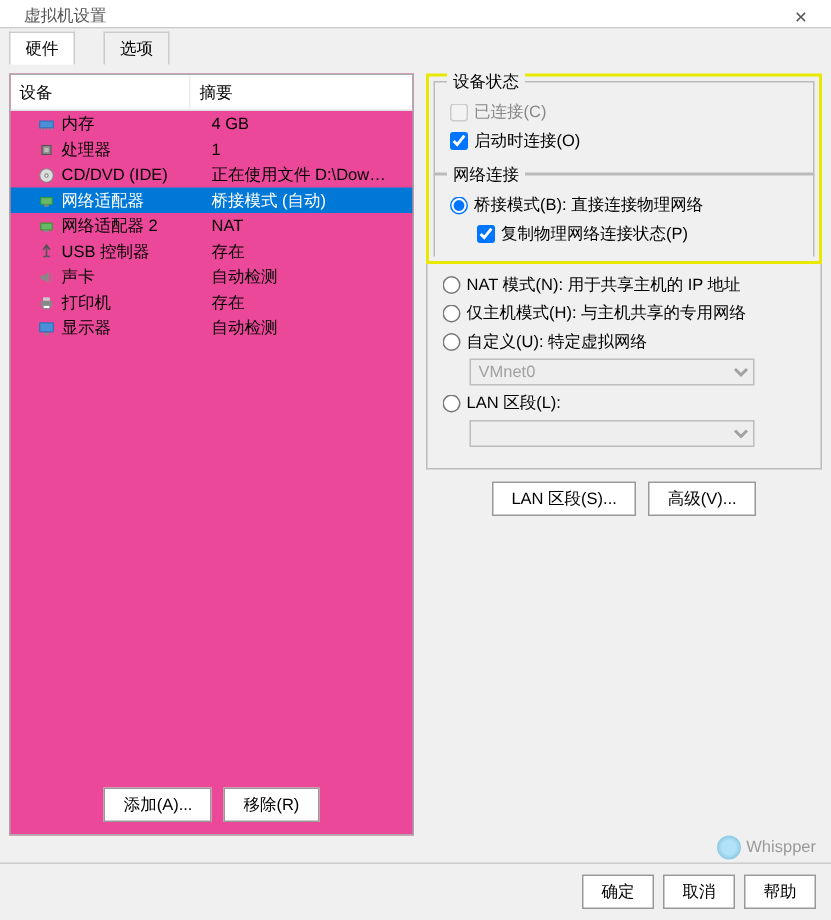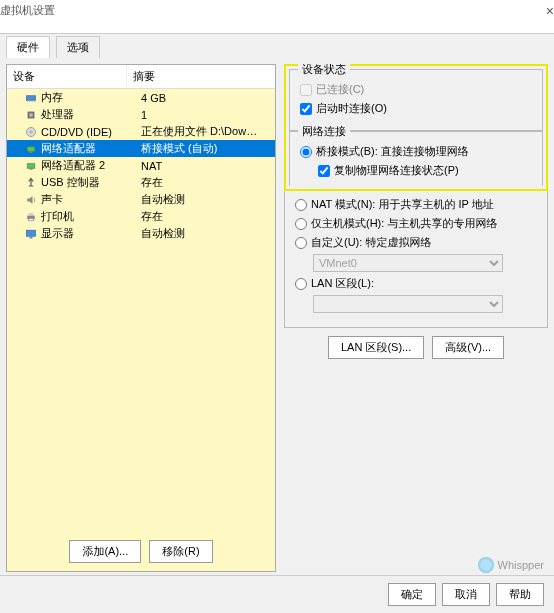--- a/index.html
+++ b/index.html
@@ -1,23 +1,23 @@
 <!DOCTYPE html>
 <html><head>
 <meta charset="utf-8">
 <style>
 * { box-sizing: border-box; margin: 0; padding: 0; font-family: "Microsoft YaHei", "SimSun", sans-serif; font-size: 11px; }
 body { background: #f0f0f0; width: 554px; height: 613px; overflow: hidden; position: relative; }
-.titlebar { height: 34px; background: #fff; border-bottom: 1px solid #ccc; padding: 3px 0; display: flex; justify-content: space-between; color: #555; }
-.tabs { display: flex; gap: 6px; padding: 2px 6px 0; }
+.titlebar { height: 19px; background: #fff; border-bottom: 1px solid #ccc; padding: 3px 16px; display: flex; justify-content: space-between; color: #555; }
+.tabs { display: flex; gap: 19px; padding: 2px 6px 0; }
 .tab { padding: 3px 10px; background: #fff; border: 1px solid #ccc; border-bottom: none; font-size: 11px; }
 .tab.active { background: #fff; }
 .tab.inactive { background: #f0f0f0; }
 .main { display: flex; gap: 8px; padding: 6px; height: 520px; }
-.left-panel { width: 270px; background: #fef9c3; border: 1px solid #aaa; display: flex; flex-direction: column; }
+.left-panel { width: 270px; background: #ec4899; border: 1px solid #aaa; display: flex; flex-direction: column; }
 .device-list { flex: 1; overflow: hidden; }
 .list-header { display: flex; border-bottom: 1px solid #ddd; background: #fff; }
 .list-header div { padding: 4px 6px; font-size: 11px; }
 .col-device { width: 120px; border-right: 1px solid #eee; }
 .col-summary { flex: 1; }
 .list-body { }
 .list-row { display: flex; align-items: center; height: 17px; padding: 0 17px; }
 .list-row.selected { background: #0078d7; color: #fff; }
 .list-row .icon { width: 14px; height: 14px; margin-right: 3px; display: inline-flex; align-items: center; justify-content: center; }
 .list-row .device-col { width: 117px; display: flex; align-items: center; overflow: hidden; white-space: nowrap; }

